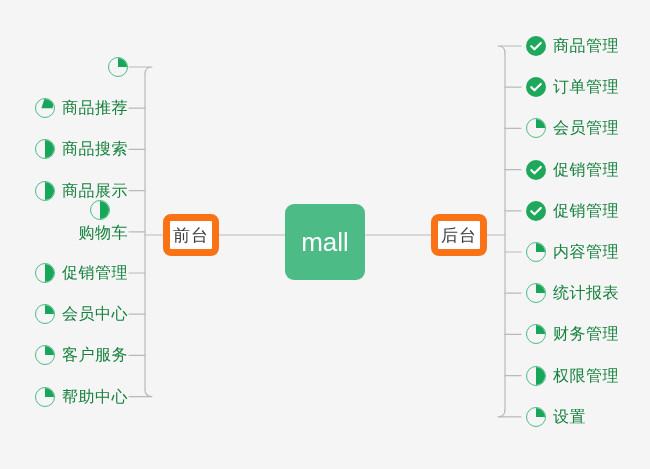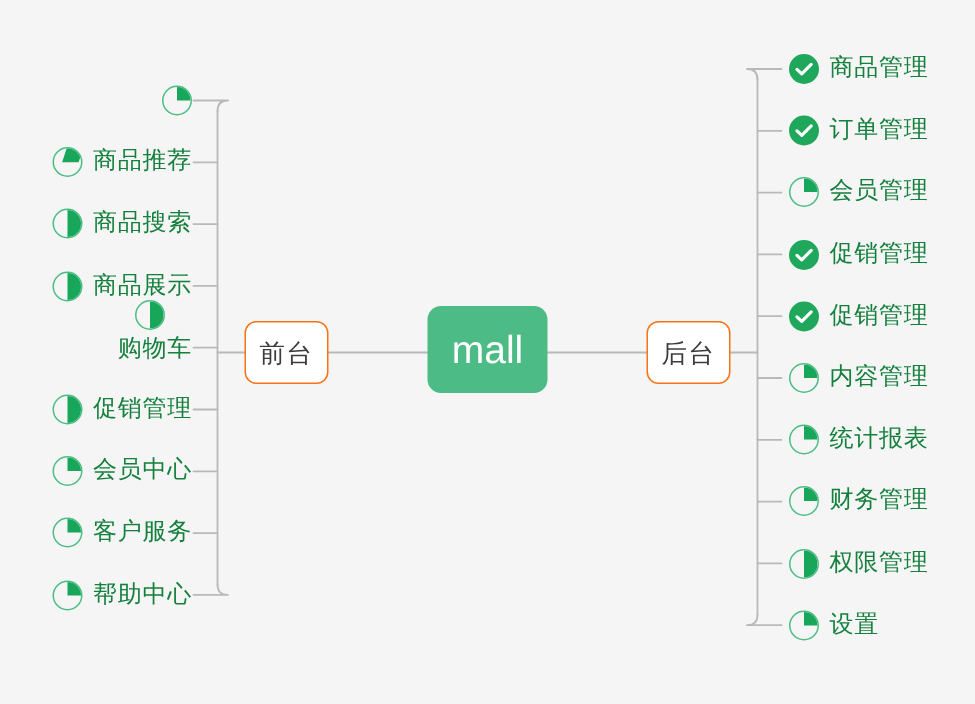--- a/index.html
+++ b/index.html
@@ -114,31 +114,31 @@
   .node {
     position: absolute;
     box-sizing: border-box;
     display: flex;
     align-items: center;
     justify-content: center;
     border-radius: 8px;
   }
   .node-side {
     background: #ffffff;
-    border: 1px solid #f97316;
+    border: 7px solid #f97316;
     width: 56px;
     height: 42px;
     font-size: 17px;
     color: #3c3c3c;
     letter-spacing: 1px;
   }
   .node-root {
     background: #4cbb85;
     width: 80px;
-    height: 58px;
+    height: 76px;
     font-size: 26px;
     color: #ffffff;
     border-radius: 9px;
   }
 </style>
 </head>
 <body>
 
 <div id="mindmap">
 

